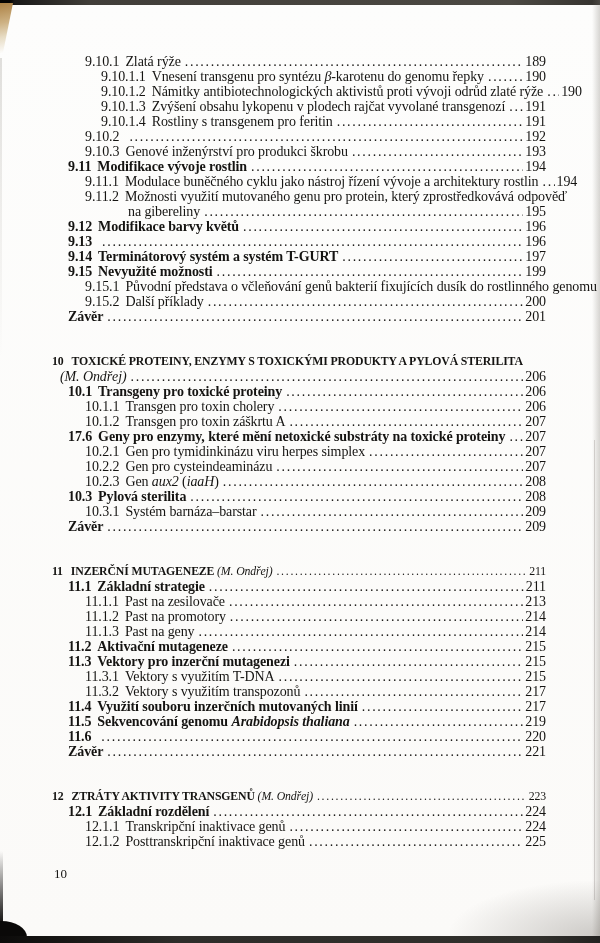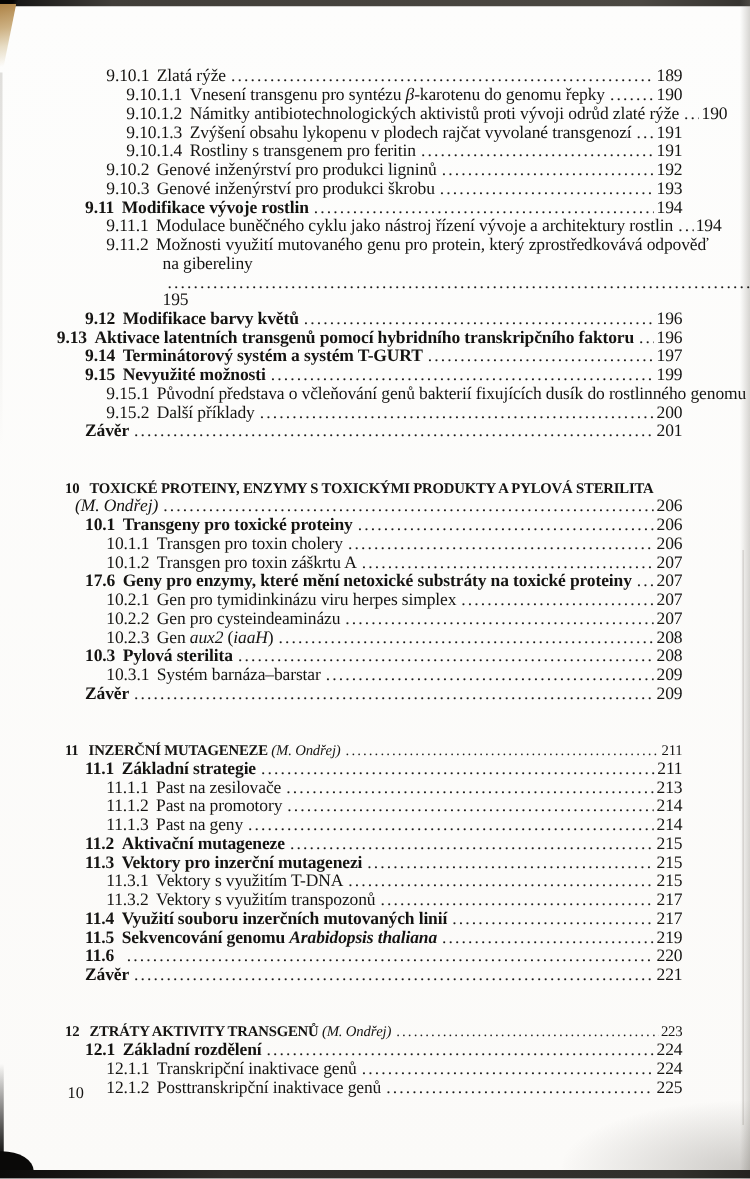--- a/index.html
+++ b/index.html
@@ -35,21 +35,21 @@
 
   
   .content { position:absolute; left:52px; top:54px; width:494px; }
   .toc-section + .toc-section { margin-top:30px; }
   .row  { display:flex; align-items:baseline; font-size:14px; line-height:15px;
           white-space:nowrap; letter-spacing:-0.1px; }
   .lvl1 { padding-left:16px;justify-content:flex-end; }
   .lvl2 { padding-left:33px; }
   .lvl3 { padding-left:49px;justify-content:space-between; }
   .cont-ch { padding-left:8px; }
-  .cont-l2 { padding-left:76px;flex-direction:column; }
+  .cont-l2 { padding-left:76px; }
   .num  { flex:0 0 auto; margin-right:6px; }
   .title{ flex:0 1 auto; }
   .bold .num, .bold .title { font-weight:700; }
   .chapter { font-size:11.8px; letter-spacing:-0.15px; }
   .chapter .num { margin-right:8px; }
   .leader { flex:1 1 14px; min-width:12px; overflow:hidden; letter-spacing:1.7px;
             padding-left:4px; color:#1b1a18; font-weight:400; }
   .page   { flex:0 0 auto; margin-left:2px; font-weight:400; }
   .it     { font-style:italic; }
   .it-reg { font-style:italic; font-weight:400; }
@@ -97,21 +97,20 @@
           <span class="page">191</span>
         </div>
         <div class="row lvl3">
           <span class="num">9.10.1.4</span>
           <span class="title"><span>Rostliny s transgenem pro feritin</span></span>
           <span class="leader">............................................................................................................................................................................................................................</span>
           <span class="page">191</span>
         </div>
         <div class="row lvl2">
           <span class="num">9.10.2</span>
-          <span class="title"><span>Genové inženýrství pro produkci ligninů</span></span>
           <span class="leader">............................................................................................................................................................................................................................</span>
           <span class="page">192</span>
         </div>
         <div class="row lvl2">
           <span class="num">9.10.3</span>
           <span class="title"><span>Genové inženýrství pro produkci škrobu</span></span>
           <span class="leader">............................................................................................................................................................................................................................</span>
           <span class="page">193</span>
         </div>
         <div class="row lvl1 bold">
@@ -136,21 +135,20 @@
           <span class="page">195</span>
         </div>
         <div class="row lvl1 bold">
           <span class="num">9.12</span>
           <span class="title"><span>Modifikace barvy květů</span></span>
           <span class="leader">............................................................................................................................................................................................................................</span>
           <span class="page">196</span>
         </div>
         <div class="row lvl1 bold">
           <span class="num">9.13</span>
-          <span class="title"><span>Aktivace latentních transgenů pomocí hybridního transkripčního faktoru</span></span>
           <span class="leader">............................................................................................................................................................................................................................</span>
           <span class="page">196</span>
         </div>
         <div class="row lvl1 bold">
           <span class="num">9.14</span>
           <span class="title"><span>Terminátorový systém a systém T-GURT</span></span>
           <span class="leader">............................................................................................................................................................................................................................</span>
           <span class="page">197</span>
         </div>
         <div class="row lvl1 bold">

